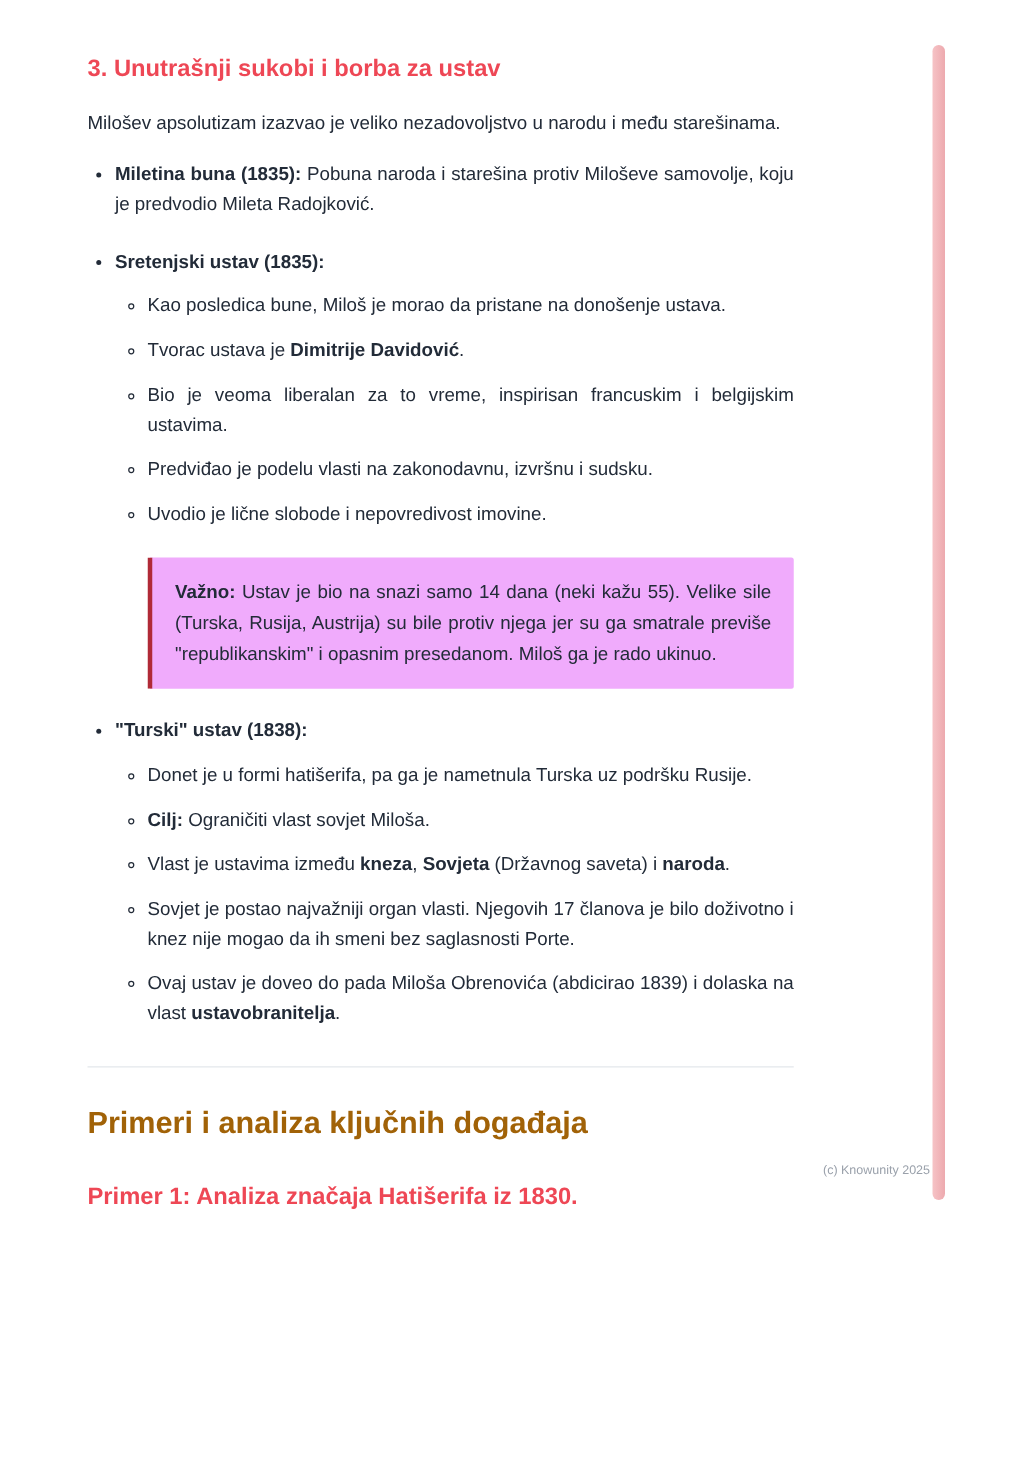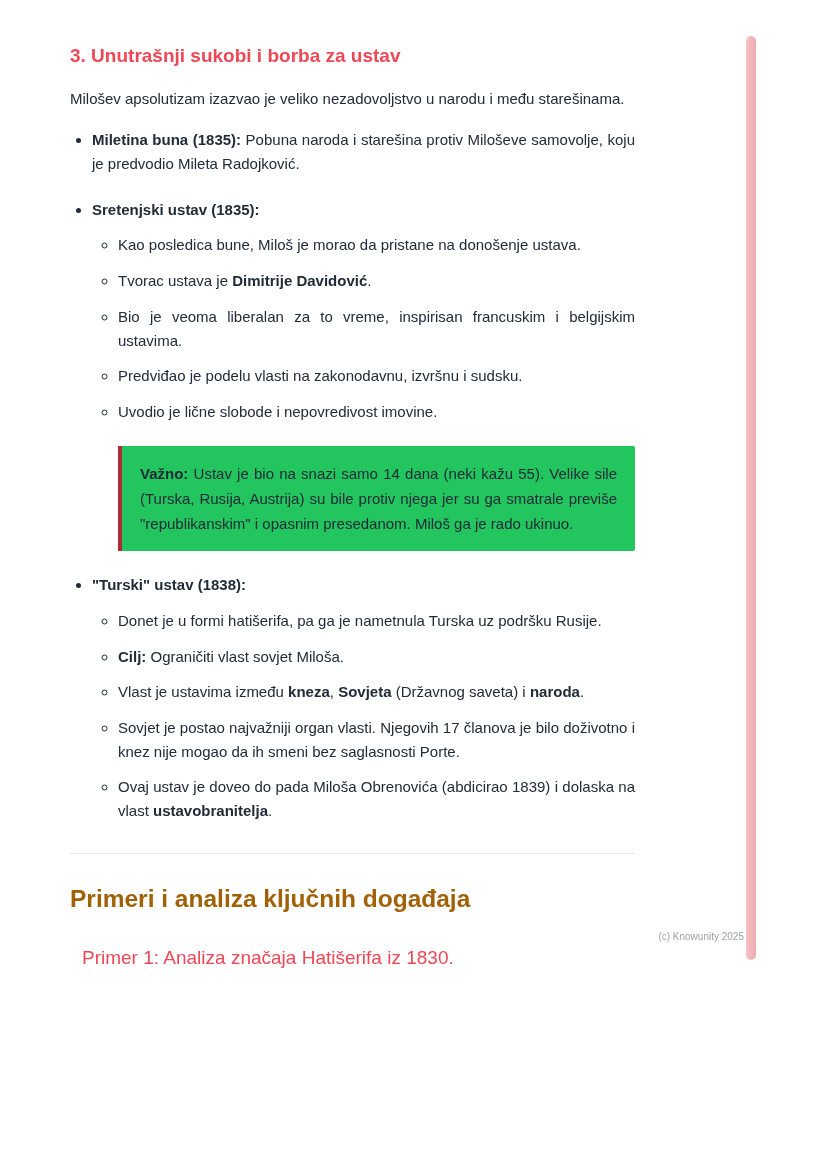--- a/index.html
+++ b/index.html
@@ -61,45 +61,45 @@
     padding-left: 26px;
     list-style: circle;
   }
   ul.l2 > li {
     margin-bottom: 12px;
   }
   ul.l2 > li:last-child { margin-bottom: 0; }
   ul.l2 > li::marker { color: #222b38; }
   .callout {
     margin: 22px 0 0 26px;
-    background: #22c55e;
+    background: #f0abfc;
     border-left: 4px solid #b02a37;
     padding: 15px 18px 15px 18px;
     border-radius: 0 2px 2px 0;
   }
   .callout .txt {
     line-height: 1.68;
   }
   hr.divider {
     border: none;
     border-top: 1px solid #e4e7eb;
     margin: 30px 0 0 0;
   }
   h1.examples-heading {
     margin: 30px 0 0 0;
     font-size: 24.5px;
     line-height: 1.25;
     font-weight: 700;
     color: #a16207;
   }
   h2.example-subheading {
-    margin: 32px 0 0 12px;
+    margin: 32px 0 0 0;
     font-size: 19px;
     line-height: 1.3;
-    font-weight: 400;
+    font-weight: 700;
     color: #ee4755;
   }
   .footer-credit {
     position: absolute;
     right: 84px;
     bottom: 52px;
     font-size: 10px;
     color: #9aa1ab;
     text-align: center;
   }

